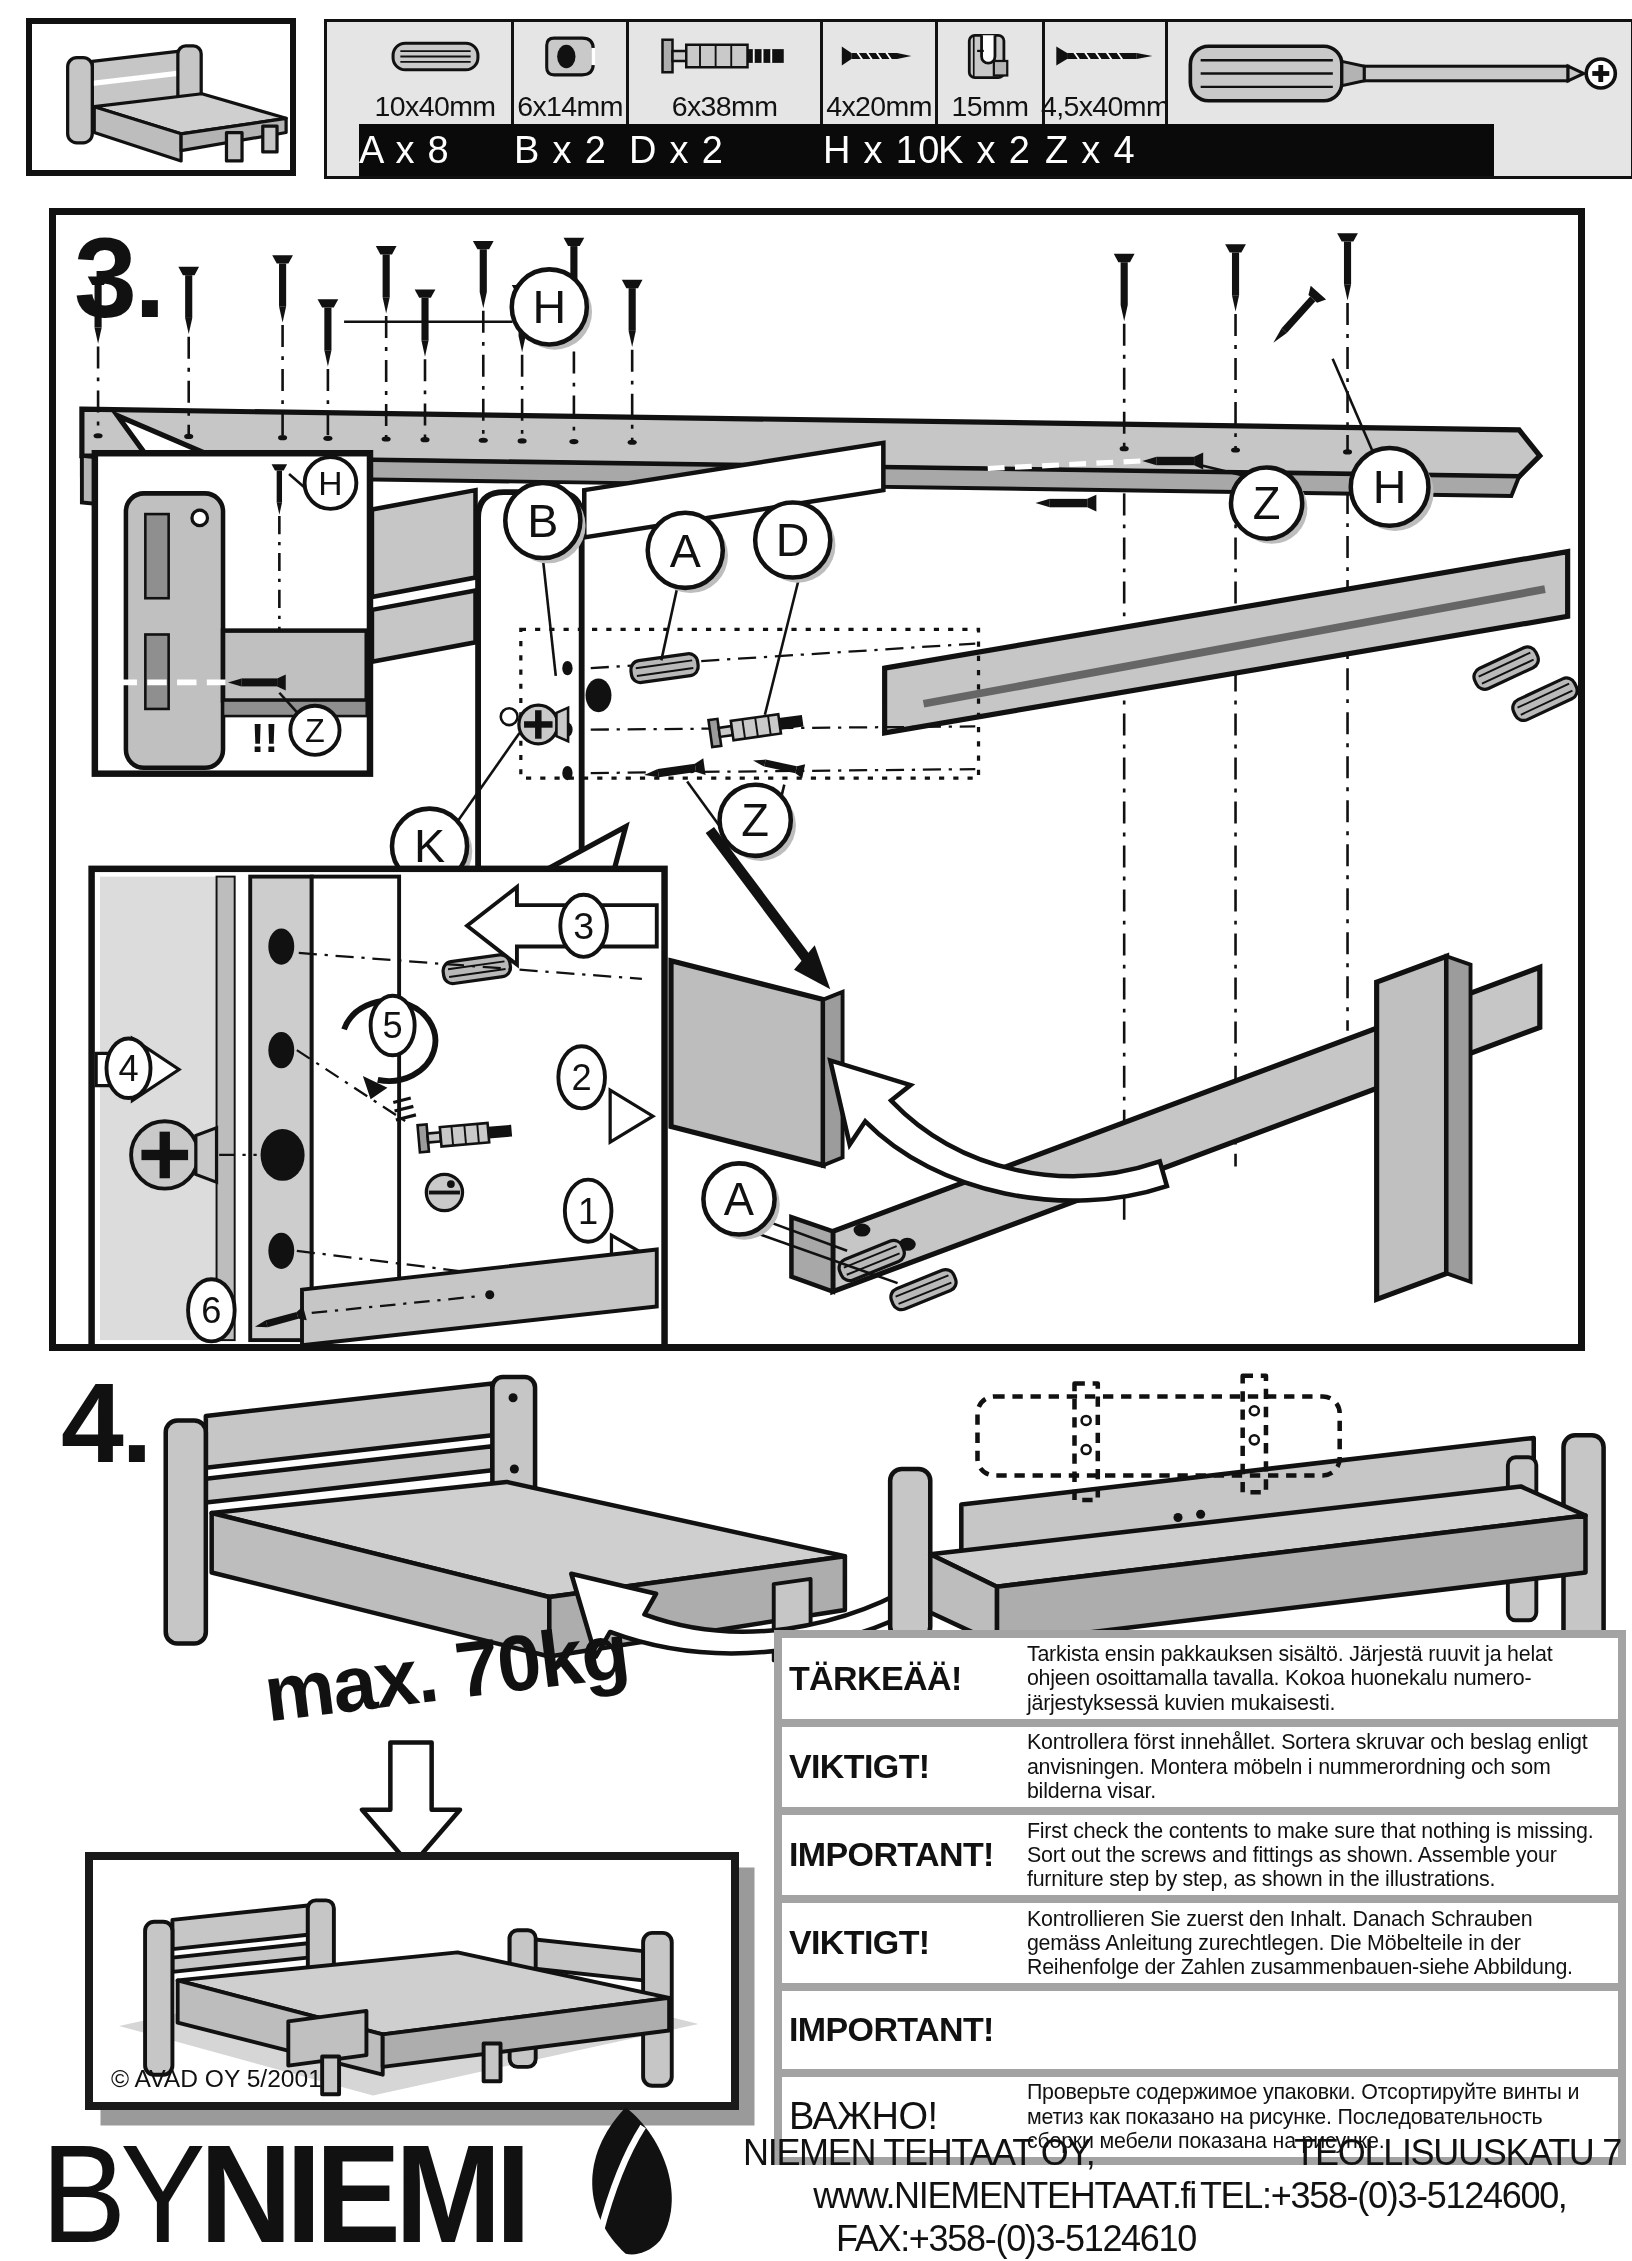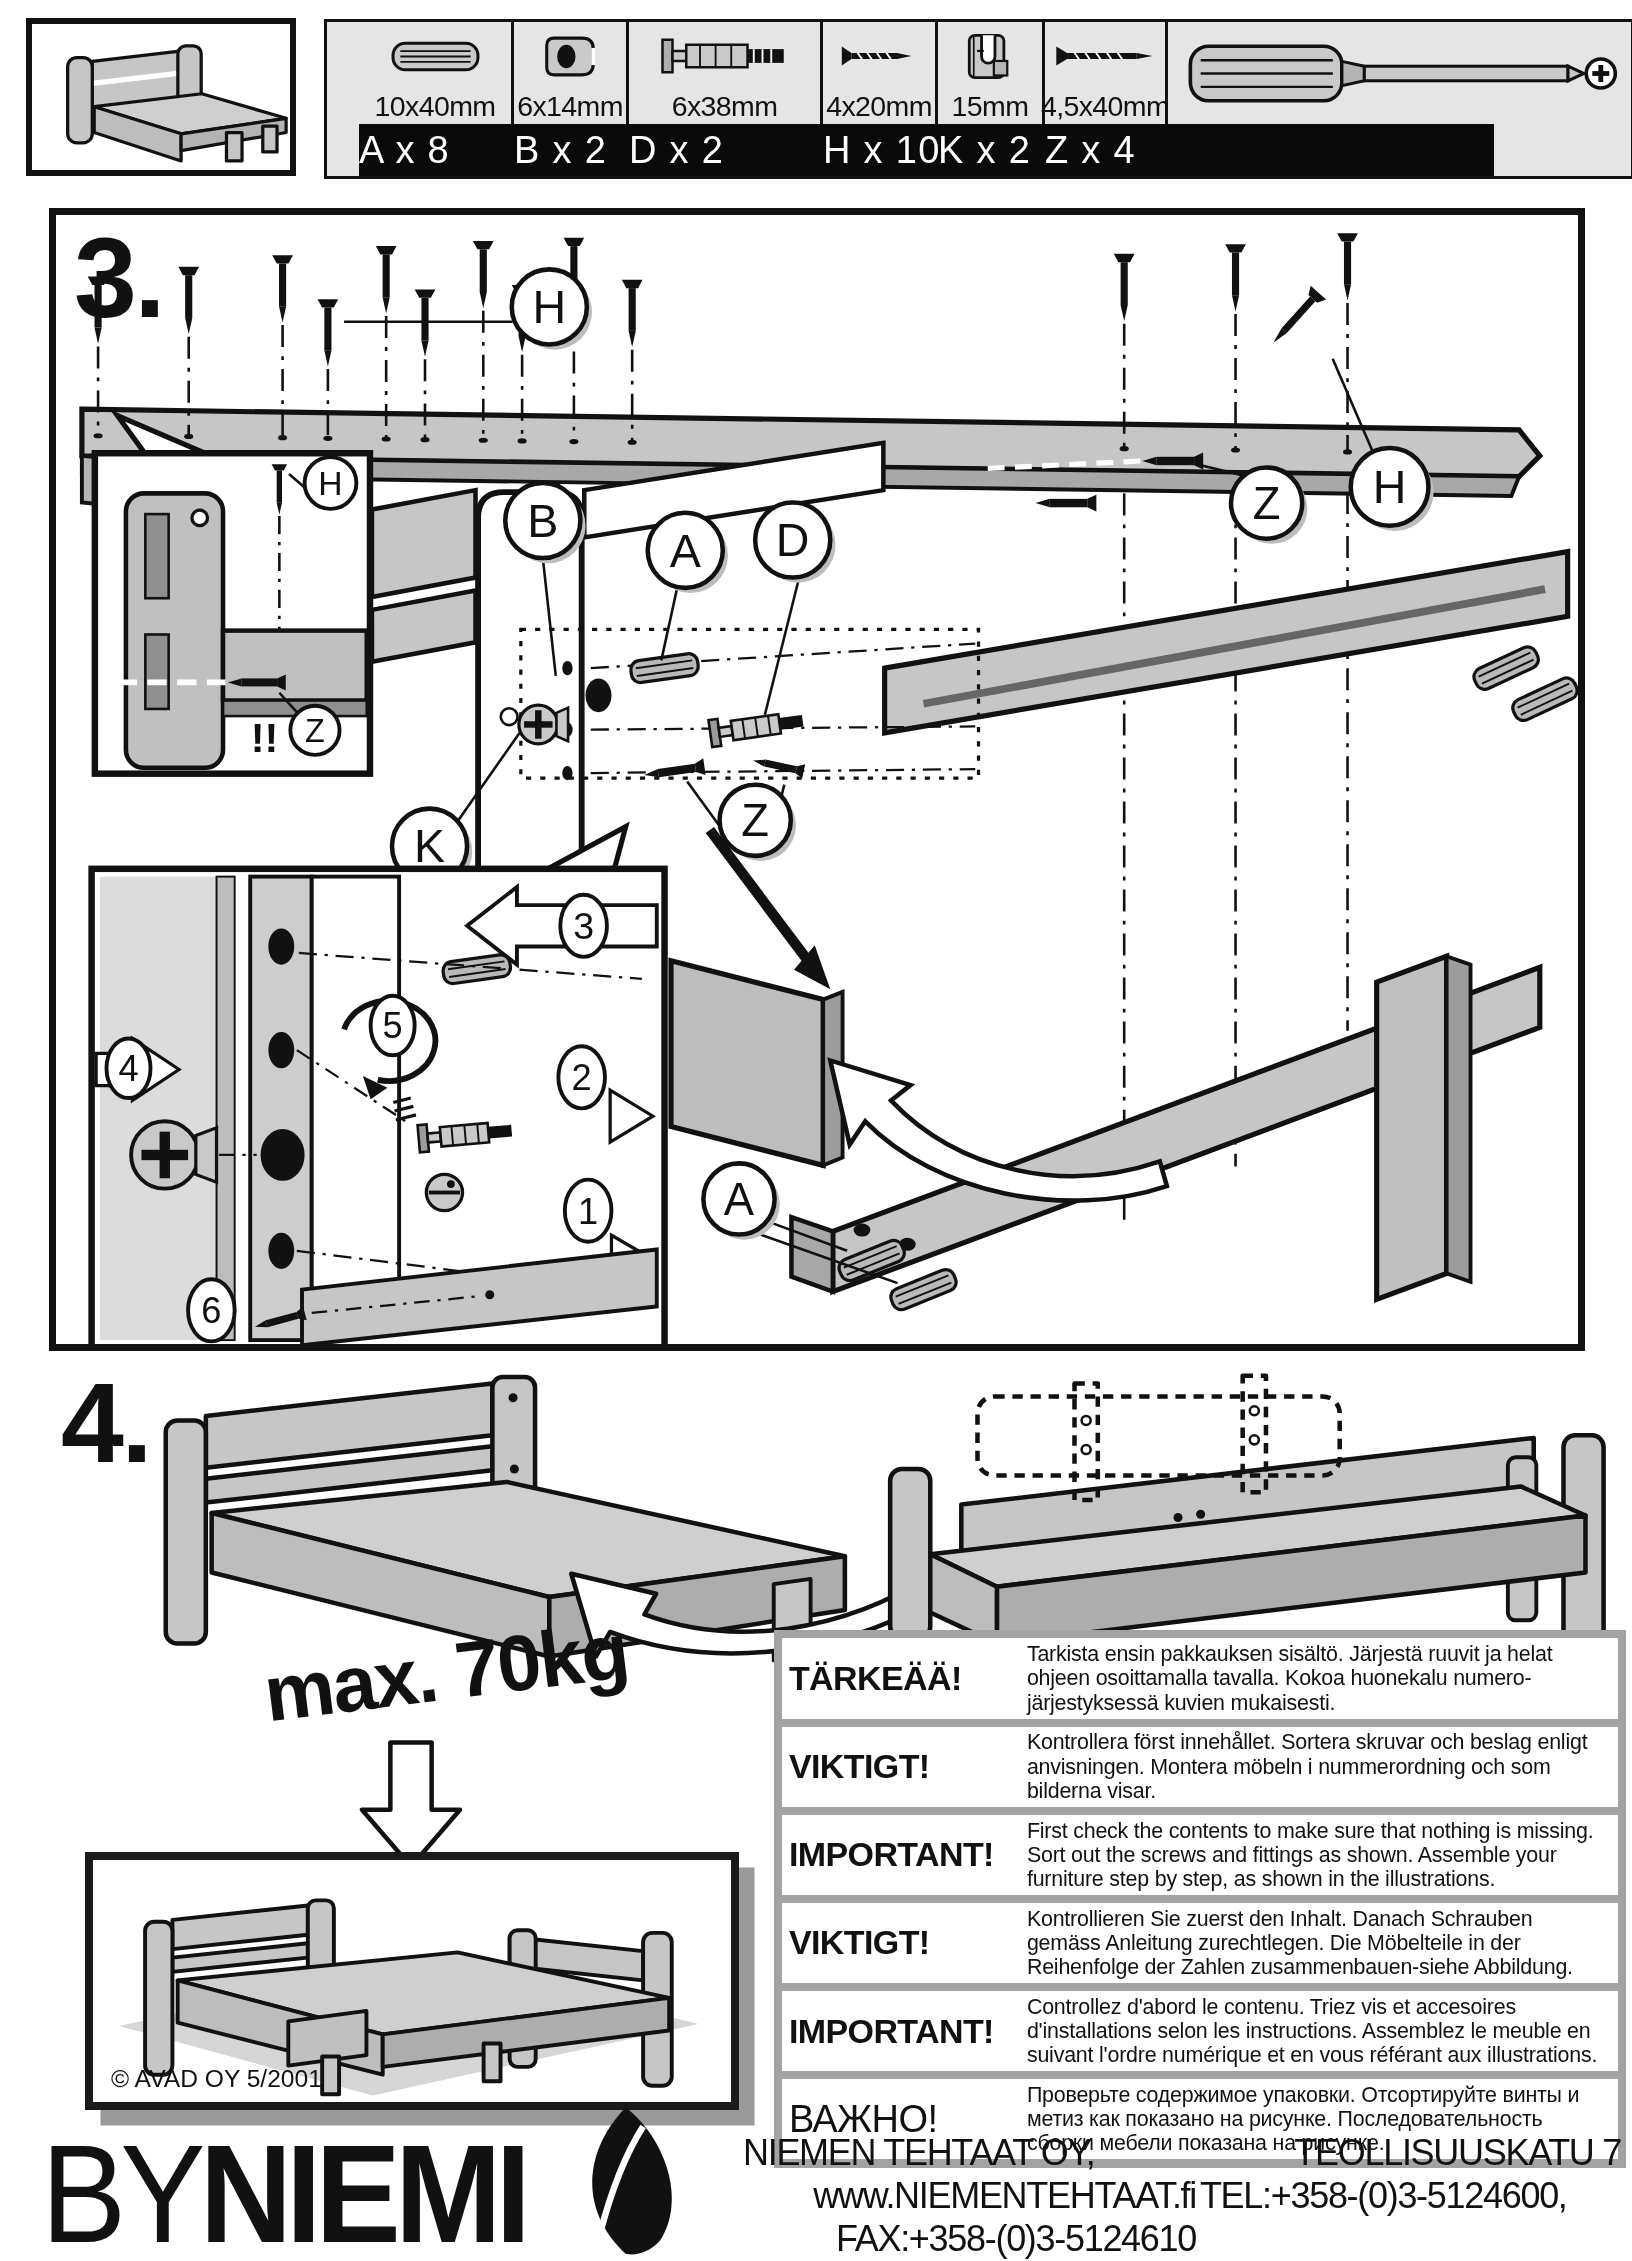--- a/index.html
+++ b/index.html
@@ -573,21 +573,20 @@
     <div class="notice-row">
       <div class="notice-title">IMPORTANT!</div>
       <div class="notice-text">First check the contents to make sure that nothing is missing. Sort out the screws and fittings as shown. Assemble your furniture step by step, as shown in the illustrations.</div>
     </div>
     <div class="notice-row">
       <div class="notice-title">VIKTIGT!</div>
       <div class="notice-text">Kontrollieren Sie zuerst den Inhalt. Danach Schrauben gemäss Anleitung zurechtlegen. Die Möbelteile in der Reihenfolge der Zahlen zusammenbauen-siehe Abbildung.</div>
     </div>
     <div class="notice-row">
       <div class="notice-title">IMPORTANT!</div>
-      <div class="notice-text">Controllez d'abord le contenu. Triez vis et accesoires d'installations selon les instructions. Assemblez le meuble en suivant l'ordre numérique et en vous référant aux illustrations.</div>
     </div>
     <div class="notice-row">
       <div class="notice-title ru">ВАЖНО!</div>
       <div class="notice-text">Проверьте содержимое упаковки. Отсортируйте винты и метиз как показано на рисунке. Последовательность сборки мебели показана на рисунке.</div>
     </div>
   </div>
 
   <div class="abs brand">
     <span class="by">BY</span><span class="niemi">NIEMI</span>
   </div>

